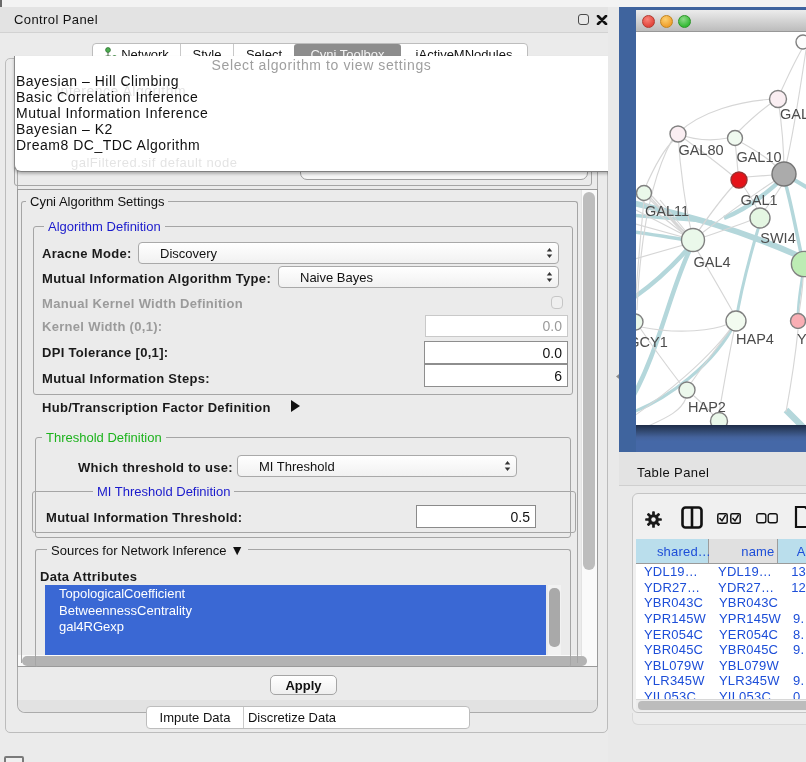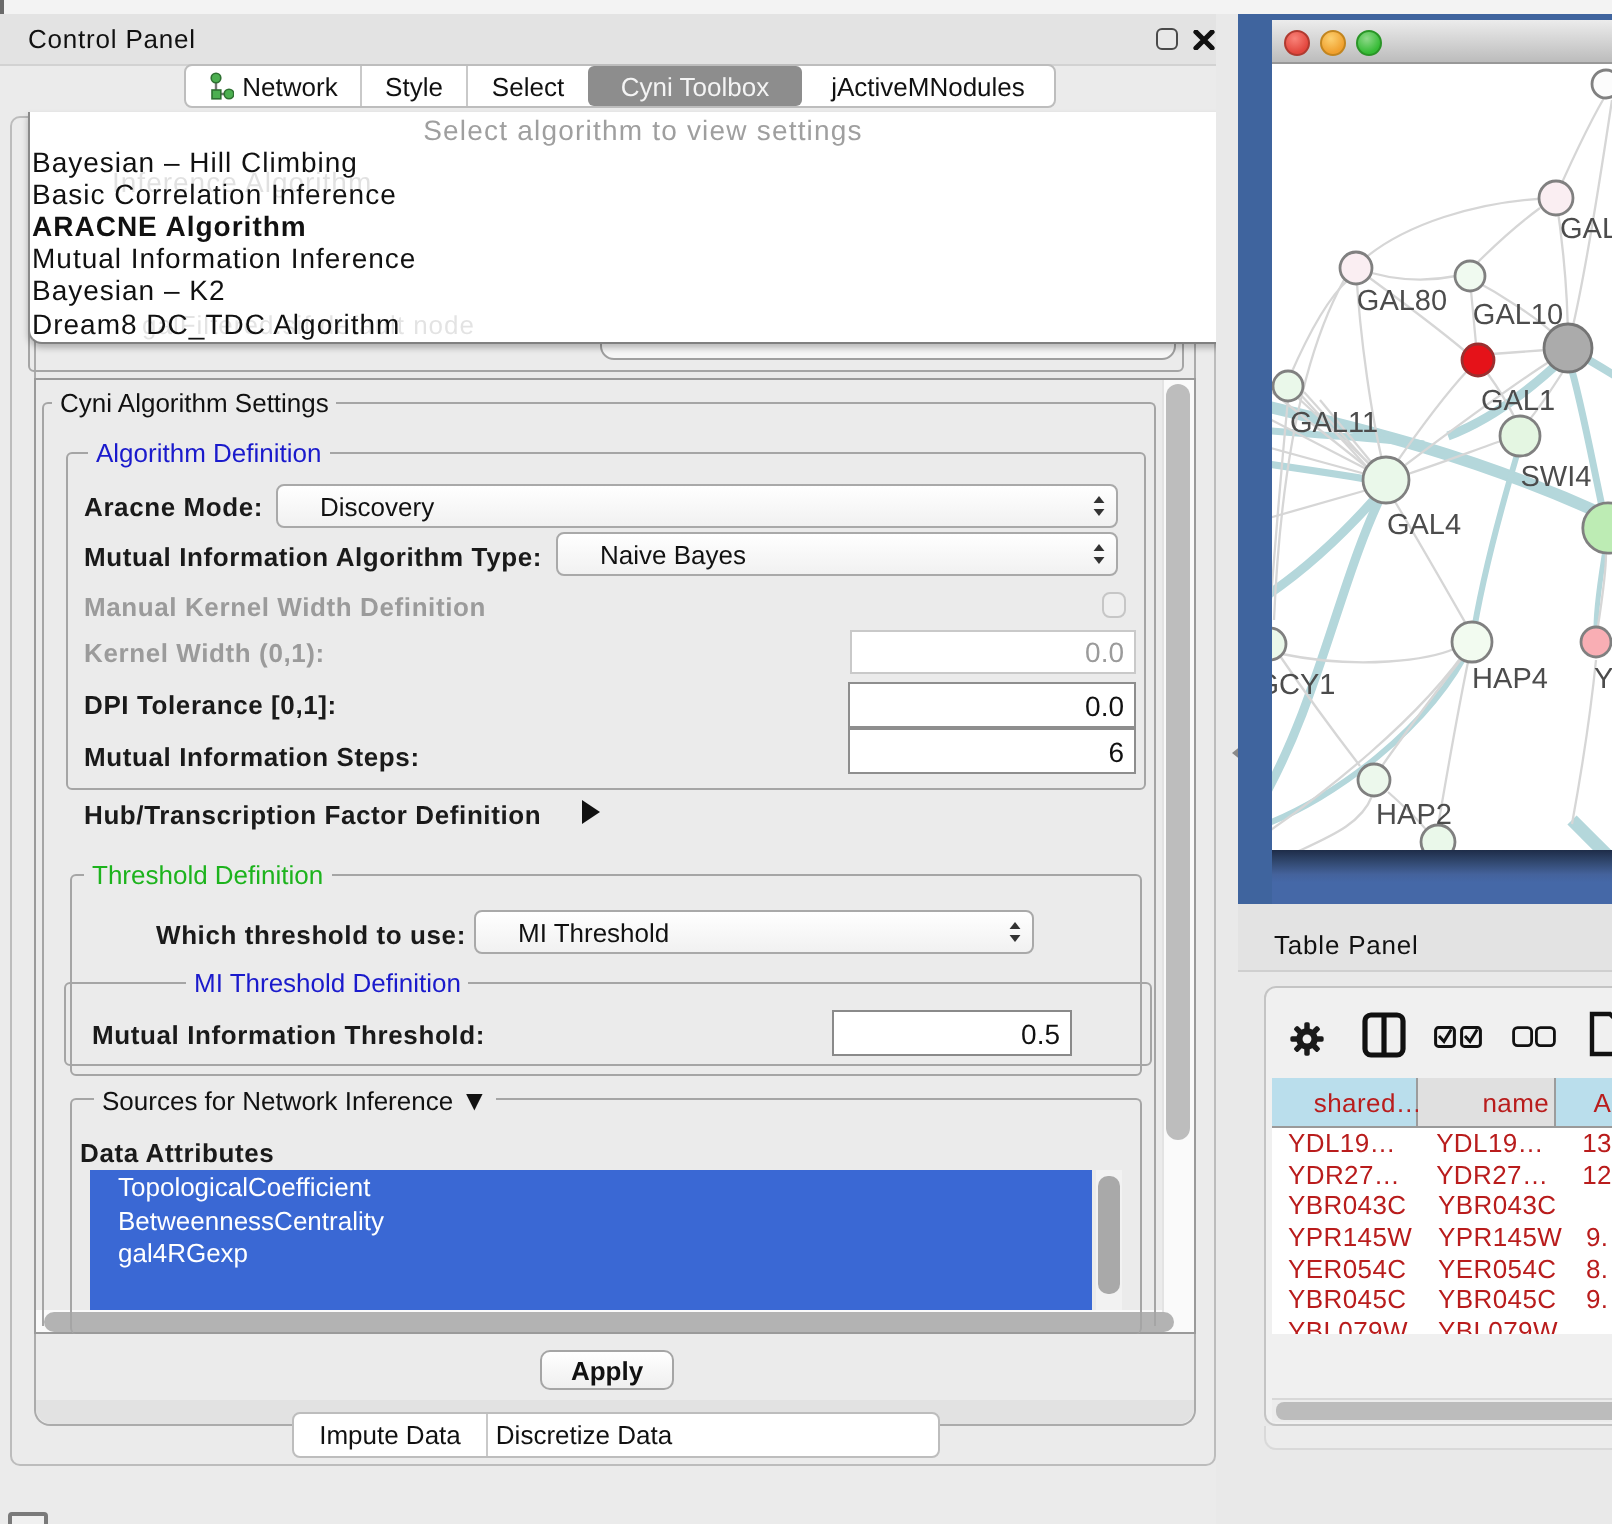--- a/index.html
+++ b/index.html
@@ -26,21 +26,21 @@
 <div class="abs" style="left:0;top:7px;width:620px;height:26px;background:#e3e3e3;border-bottom:1px solid #d2d2d2;">
   <div class="abs" style="left:14px;top:5px;font-size:13px;letter-spacing:0.4px;color:#111;">Control Panel</div>
   <div class="abs" style="left:578px;top:7px;width:11px;height:11px;border:1.5px solid #4a4a4a;border-radius:3px;background:#e8e8e8;"></div>
   <svg class="abs" style="left:596px;top:8px;" width="12" height="10" viewBox="0 0 12 10">
     <path d="M2 1 L10 9 M10 1 L2 9" stroke="#111" stroke-width="2.6" stroke-linecap="round"></path>
   </svg>
 </div>
 
 <div class="abs" style="left:5px;top:58px;width:603px;height:675px;background:#ebebeb;border:1px solid #bcbcbc;border-radius:5px;"></div>
 
-<div class="abs" style="left:92px;top:32px;width:436px;height:22px;background:#fff;border:1px solid #bdbdbd;border-radius:4px;display:flex;font-size:13px;color:#111;">
+<div class="abs" style="left:92px;top:43px;width:436px;height:22px;background:#fff;border:1px solid #bdbdbd;border-radius:4px;display:flex;font-size:13px;color:#111;">
   <div style="width:88px;display:flex;align-items:center;justify-content:center;border-right:1px solid #c9c9c9;">
     <svg width="13" height="14" viewBox="0 0 13 14" style="margin-right:4px;">
       <path d="M4 3 L4 11 M4 11 L10 11" stroke="#777" stroke-width="1.2" fill="none"></path>
       <circle cx="4" cy="3" r="2.4" fill="#4caf50" stroke="#2e7031" stroke-width="0.8"></circle>
       <rect x="2" y="9" width="4.4" height="4.4" fill="#4caf50" stroke="#2e7031" stroke-width="0.8"></rect>
       <circle cx="10.5" cy="11" r="2.4" fill="#4caf50" stroke="#2e7031" stroke-width="0.8"></circle>
     </svg>Network</div>
   <div style="width:53px;display:flex;align-items:center;justify-content:center;border-right:1px solid #c9c9c9;">Style</div>
   <div style="width:60px;display:flex;align-items:center;justify-content:center;">Select</div>
   <div style="width:107px;display:flex;align-items:center;justify-content:center;background:#8d8d8d;color:#f4f4f4;border-radius:3px;">Cyni Toolbox</div>
@@ -134,21 +134,20 @@
 </div>
 
 <div class="abs" style="left:4px;top:756px;width:20px;height:16px;border:2px solid #7a7a7a;background:#f0f0f0;border-radius:2px;"></div>
 
 <div class="abs" style="left:14px;top:56px;width:615px;height:116px;background:#fff;border-left:1px solid #8a8a8a;border-bottom:1px solid #808080;border-right:1px solid #ccc;border-radius:0 0 7px 7px;box-shadow:0 2px 3px rgba(0,0,0,0.25);font-size:14px;letter-spacing:0.5px;color:#111;overflow:hidden;">
   <div style="height:17px;display:flex;align-items:center;justify-content:center;color:#9f9f9f;letter-spacing:0.6px;">Select algorithm to view settings</div>
   <div class="abs" style="left:41px;top:27px;color:rgba(40,40,40,0.14);font-size:14px;">Inference Algorithm</div>
   <div class="abs" style="left:56px;top:99px;color:rgba(40,40,40,0.13);font-size:13px;">galFiltered.sif default node</div>
   <div style="height:16.1px;display:flex;align-items:center;padding-left:1px;">Bayesian – Hill Climbing</div>
   <div style="height:16.1px;display:flex;align-items:center;padding-left:1px;">Basic Correlation Inference</div>
-  <div style="height:16.1px;display:flex;align-items:center;padding-left:1px;font-weight:bold;">ARACNE Algorithm</div>
   <div style="height:16.1px;display:flex;align-items:center;padding-left:1px;">Mutual Information Inference</div>
   <div style="height:16.1px;display:flex;align-items:center;padding-left:1px;">Bayesian – K2</div>
   <div style="height:16.1px;display:flex;align-items:center;padding-left:1px;">Dream8 DC_TDC Algorithm</div>
 </div>
 
 <div class="abs" style="left:608px;top:7px;width:11px;height:755px;background:#e9e9e9;"></div>
 <svg class="abs" style="left:615px;top:372px;" width="7" height="9" viewBox="0 0 7 9">
     <path d="M6 0.5 L1 4.5 L6 8.5 Z" fill="#8a8a8a"></path>
   </svg>
 
@@ -286,21 +285,21 @@
 </svg>
 <svg class="abs" style="left:756px;top:513px;" width="22" height="11" viewBox="0 0 22 11">
   <rect x="0.8" y="0.8" width="9" height="9" rx="2" fill="none" stroke="#111" stroke-width="1.4"></rect>
   <rect x="12.2" y="0.8" width="9" height="9" rx="2" fill="none" stroke="#111" stroke-width="1.4"></rect>
 </svg>
 <svg class="abs" style="left:794px;top:505px;" width="18" height="24" viewBox="0 0 18 24">
   <path d="M2 2 L11 2 L16 7 L16 22 L2 22 Z" fill="none" stroke="#111" stroke-width="2.2"></path>
 </svg>
 <div class="abs" style="left:632px;top:713px;width:180px;height:12px;background:#ececec;border:1px solid #d9d9d9;border-top:none;border-radius:0 0 6px 6px;"></div>
 
-<div class="abs" style="left:636px;top:539px;width:170px;height:128px;background:#fff;overflow:hidden;font-size:13px;letter-spacing:0.2px;color:#b91c1c;">
+<div class="abs" style="left:636px;top:539px;width:170px;height:160px;background:#fff;overflow:hidden;font-size:13px;letter-spacing:0.2px;color:#1d4ed8;">
   <div style="display:flex;height:25px;border-bottom:1px solid #9a9a9a;">
     <div style="width:73px;background:#badeec;border-right:1px solid #9c9c9c;display:flex;align-items:center;justify-content:center;padding-left:24px;">shared…</div>
     <div style="width:76px;background:#e0e0e0;border-right:1px solid #9c9c9c;display:flex;align-items:center;justify-content:center;padding-left:30px;">name</div>
     <div style="width:30px;background:#badeec;display:flex;align-items:center;padding-left:19px;">A</div>
   </div>
   <div style="display:flex;height:15.6px;align-items:center;">
       <div style="width:73px;padding-left:8px;">YDL19…</div>
       <div style="width:76px;padding-left:10px;">YDL19…</div>
       <div style="padding-left:8px;">13</div>
     </div>

